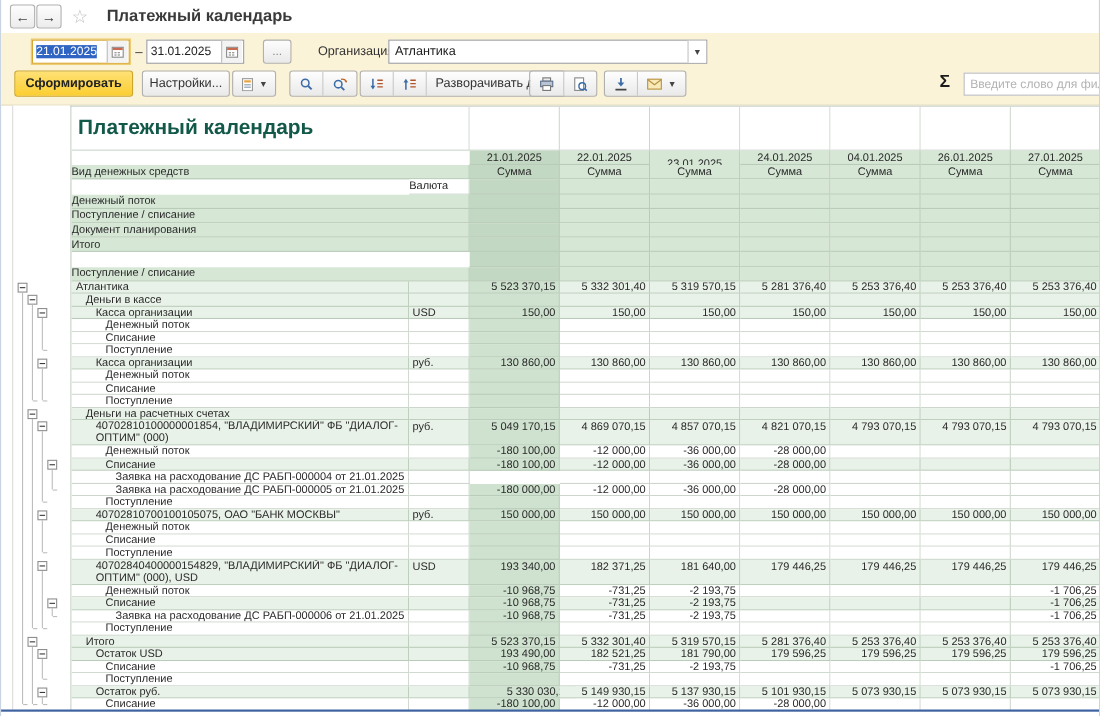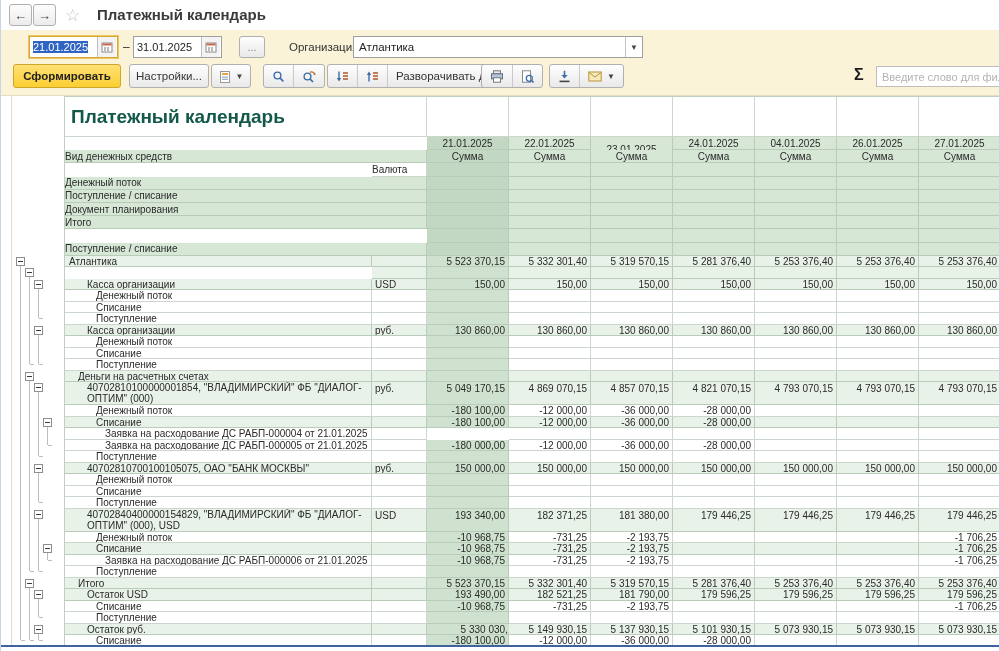--- a/index.html
+++ b/index.html
@@ -326,20 +326,21 @@
       <div class="cell ctr" style="left: 854px; top: 145.6px; width: 82px; height: 13.2px; background: rgb(214, 231, 214); border-color: rgb(185, 203, 185);"></div>
       <div class="cell lab" style="left: 0px; top: 158.8px; width: 307px; height: 11.5px; background: rgb(233, 242, 233); border-color: rgb(185, 203, 185); padding-left: 4px;">Атлантика</div>
       <div class="cell lab" style="left: 307px; top: 158.8px; width: 55px; height: 11.5px; background: rgb(233, 242, 233); border-color: rgb(185, 203, 185); padding-left: 3px;"></div>
       <div class="cell num" style="left: 362px; top: 158.8px; width: 82px; height: 11.5px; background: rgb(207, 226, 207); border-color: rgb(185, 203, 185);">5 523 370,15</div>
       <div class="cell num" style="left: 444px; top: 158.8px; width: 82px; height: 11.5px; background: rgb(233, 242, 233); border-color: rgb(185, 203, 185);">5 332 301,40</div>
       <div class="cell num" style="left: 526px; top: 158.8px; width: 82px; height: 11.5px; background: rgb(233, 242, 233); border-color: rgb(185, 203, 185);">5 319 570,15</div>
       <div class="cell num" style="left: 608px; top: 158.8px; width: 82px; height: 11.5px; background: rgb(233, 242, 233); border-color: rgb(185, 203, 185);">5 281 376,40</div>
       <div class="cell num" style="left: 690px; top: 158.8px; width: 82px; height: 11.5px; background: rgb(233, 242, 233); border-color: rgb(185, 203, 185);">5 253 376,40</div>
       <div class="cell num" style="left: 772px; top: 158.8px; width: 82px; height: 11.5px; background: rgb(233, 242, 233); border-color: rgb(185, 203, 185);">5 253 376,40</div>
       <div class="cell num" style="left: 854px; top: 158.8px; width: 82px; height: 11.5px; background: rgb(233, 242, 233); border-color: rgb(185, 203, 185);">5 253 376,40</div>
+      <div class="cell lab" style="left: 0px; top: 170.3px; width: 307px; height: 11.5px; background: rgb(233, 242, 233); border-color: rgb(185, 203, 185); padding-left: 13px;">Деньги в кассе</div>
       <div class="cell lab" style="left: 307px; top: 170.3px; width: 55px; height: 11.5px; background: rgb(233, 242, 233); border-color: rgb(185, 203, 185); padding-left: 3px;"></div>
       <div class="cell num" style="left: 362px; top: 170.3px; width: 82px; height: 11.5px; background: rgb(207, 226, 207); border-color: rgb(185, 203, 185);"></div>
       <div class="cell num" style="left: 444px; top: 170.3px; width: 82px; height: 11.5px; background: rgb(233, 242, 233); border-color: rgb(185, 203, 185);"></div>
       <div class="cell num" style="left: 526px; top: 170.3px; width: 82px; height: 11.5px; background: rgb(233, 242, 233); border-color: rgb(185, 203, 185);"></div>
       <div class="cell num" style="left: 608px; top: 170.3px; width: 82px; height: 11.5px; background: rgb(233, 242, 233); border-color: rgb(185, 203, 185);"></div>
       <div class="cell num" style="left: 690px; top: 170.3px; width: 82px; height: 11.5px; background: rgb(233, 242, 233); border-color: rgb(185, 203, 185);"></div>
       <div class="cell num" style="left: 772px; top: 170.3px; width: 82px; height: 11.5px; background: rgb(233, 242, 233); border-color: rgb(185, 203, 185);"></div>
       <div class="cell num" style="left: 854px; top: 170.3px; width: 82px; height: 11.5px; background: rgb(233, 242, 233); border-color: rgb(185, 203, 185);"></div>
       <div class="cell lab" style="left: 0px; top: 181.8px; width: 307px; height: 11.5px; background: rgb(233, 242, 233); border-color: rgb(185, 203, 185); padding-left: 22px;">Касса организации</div>
       <div class="cell lab" style="left: 307px; top: 181.8px; width: 55px; height: 11.5px; background: rgb(233, 242, 233); border-color: rgb(185, 203, 185); padding-left: 3px;">USD</div>
@@ -509,21 +510,21 @@
       <div class="cell num" style="left: 444px; top: 400.3px; width: 82px; height: 11.5px; background: rgb(255, 255, 255);"></div>
       <div class="cell num" style="left: 526px; top: 400.3px; width: 82px; height: 11.5px; background: rgb(255, 255, 255);"></div>
       <div class="cell num" style="left: 608px; top: 400.3px; width: 82px; height: 11.5px; background: rgb(255, 255, 255);"></div>
       <div class="cell num" style="left: 690px; top: 400.3px; width: 82px; height: 11.5px; background: rgb(255, 255, 255);"></div>
       <div class="cell num" style="left: 772px; top: 400.3px; width: 82px; height: 11.5px; background: rgb(255, 255, 255);"></div>
       <div class="cell num" style="left: 854px; top: 400.3px; width: 82px; height: 11.5px; background: rgb(255, 255, 255);"></div>
       <div class="cell lab two" style="left: 0px; top: 411.8px; width: 307px; height: 23px; background: rgb(233, 242, 233); border-color: rgb(185, 203, 185); padding-left: 22px;">40702840400000154829, "ВЛАДИМИРСКИЙ" ФБ "ДИАЛОГ-ОПТИМ" (000), USD</div>
       <div class="cell lab vtop" style="left: 307px; top: 411.8px; width: 55px; height: 23px; background: rgb(233, 242, 233); border-color: rgb(185, 203, 185); padding-left: 3px;">USD</div>
       <div class="cell num vtop" style="left: 362px; top: 411.8px; width: 82px; height: 23px; background: rgb(207, 226, 207); border-color: rgb(185, 203, 185);">193 340,00</div>
       <div class="cell num vtop" style="left: 444px; top: 411.8px; width: 82px; height: 23px; background: rgb(233, 242, 233); border-color: rgb(185, 203, 185);">182 371,25</div>
-      <div class="cell num vtop" style="left: 526px; top: 411.8px; width: 82px; height: 23px; background: rgb(233, 242, 233); border-color: rgb(185, 203, 185);">181 380,00</div>
+      <div class="cell num vtop" style="left: 526px; top: 411.8px; width: 82px; height: 23px; background: rgb(233, 242, 233); border-color: rgb(185, 203, 185);">181 640,00</div>
       <div class="cell num vtop" style="left: 608px; top: 411.8px; width: 82px; height: 23px; background: rgb(233, 242, 233); border-color: rgb(185, 203, 185);">179 446,25</div>
       <div class="cell num vtop" style="left: 690px; top: 411.8px; width: 82px; height: 23px; background: rgb(233, 242, 233); border-color: rgb(185, 203, 185);">179 446,25</div>
       <div class="cell num vtop" style="left: 772px; top: 411.8px; width: 82px; height: 23px; background: rgb(233, 242, 233); border-color: rgb(185, 203, 185);">179 446,25</div>
       <div class="cell num vtop" style="left: 854px; top: 411.8px; width: 82px; height: 23px; background: rgb(233, 242, 233); border-color: rgb(185, 203, 185);">179 446,25</div>
       <div class="cell lab" style="left: 0px; top: 434.8px; width: 307px; height: 11.5px; background: rgb(255, 255, 255); padding-left: 31px;">Денежный поток</div>
       <div class="cell lab" style="left: 307px; top: 434.8px; width: 55px; height: 11.5px; background: rgb(255, 255, 255); padding-left: 3px;"></div>
       <div class="cell num" style="left: 362px; top: 434.8px; width: 82px; height: 11.5px; background: rgb(207, 226, 207); border-color: rgb(185, 203, 185);">-10 968,75</div>
       <div class="cell num" style="left: 444px; top: 434.8px; width: 82px; height: 11.5px; background: rgb(255, 255, 255);">-731,25</div>
       <div class="cell num" style="left: 526px; top: 434.8px; width: 82px; height: 11.5px; background: rgb(255, 255, 255);">-2 193,75</div>
       <div class="cell num" style="left: 608px; top: 434.8px; width: 82px; height: 11.5px; background: rgb(255, 255, 255);"></div>

